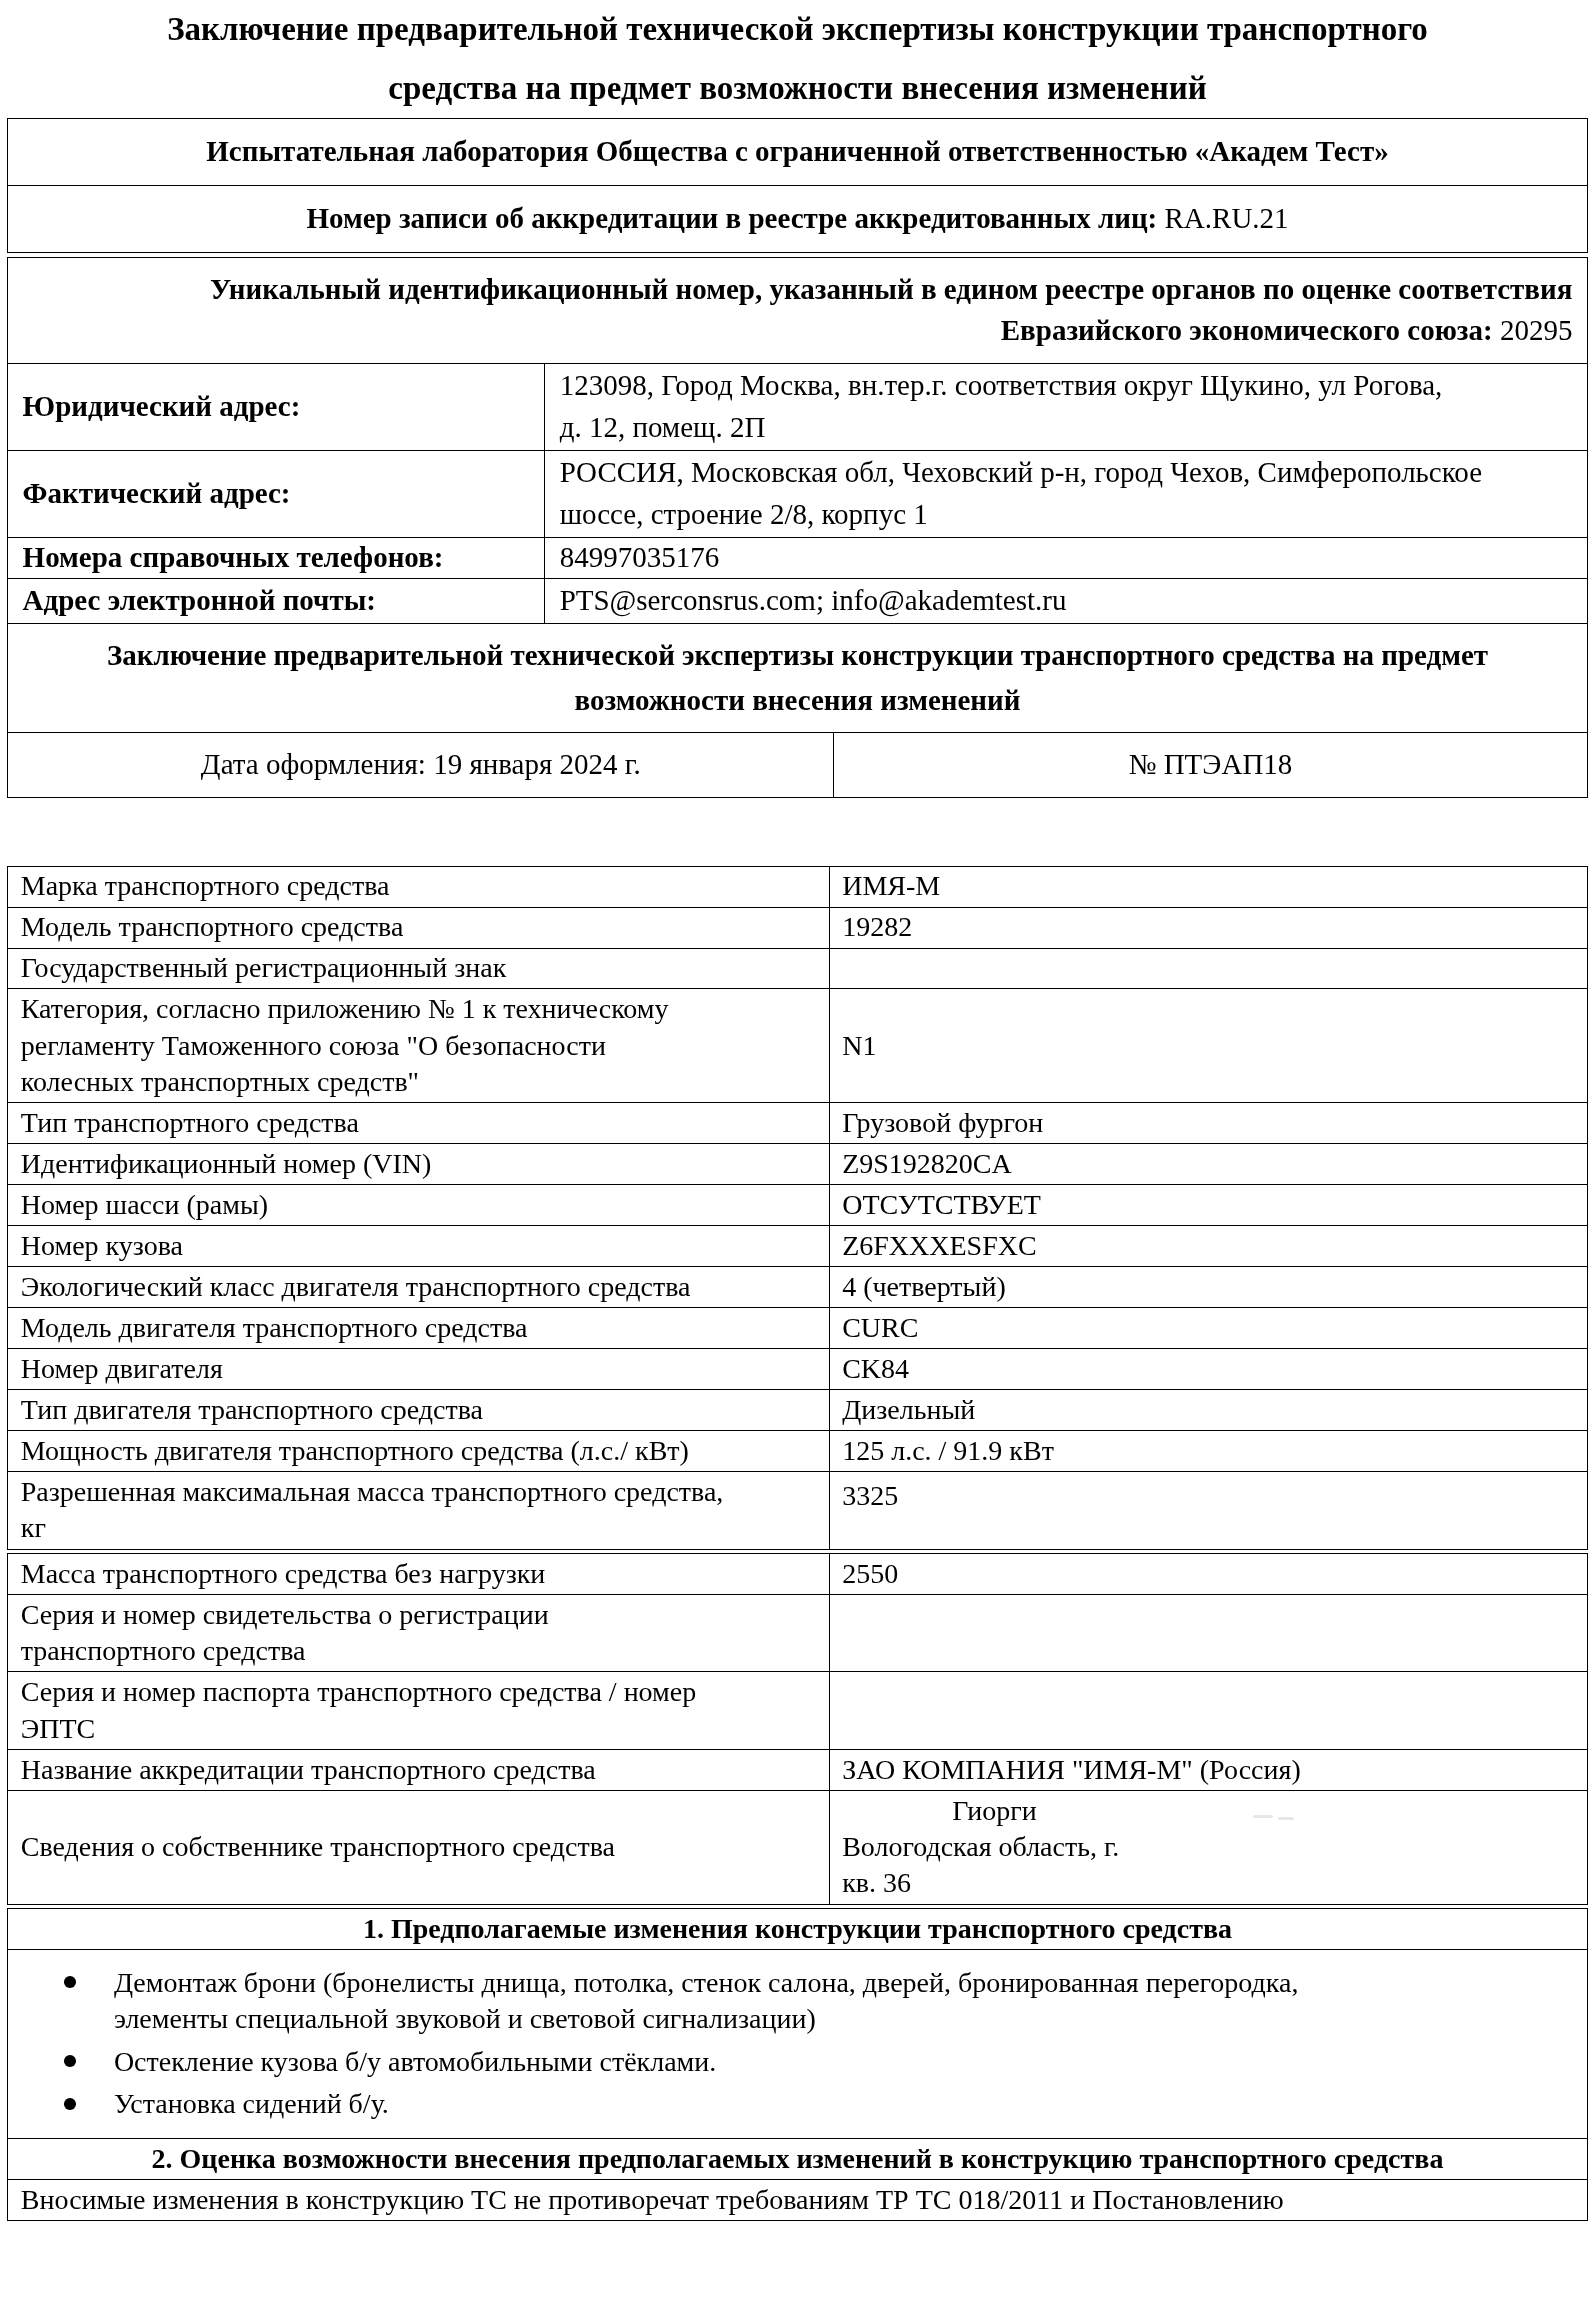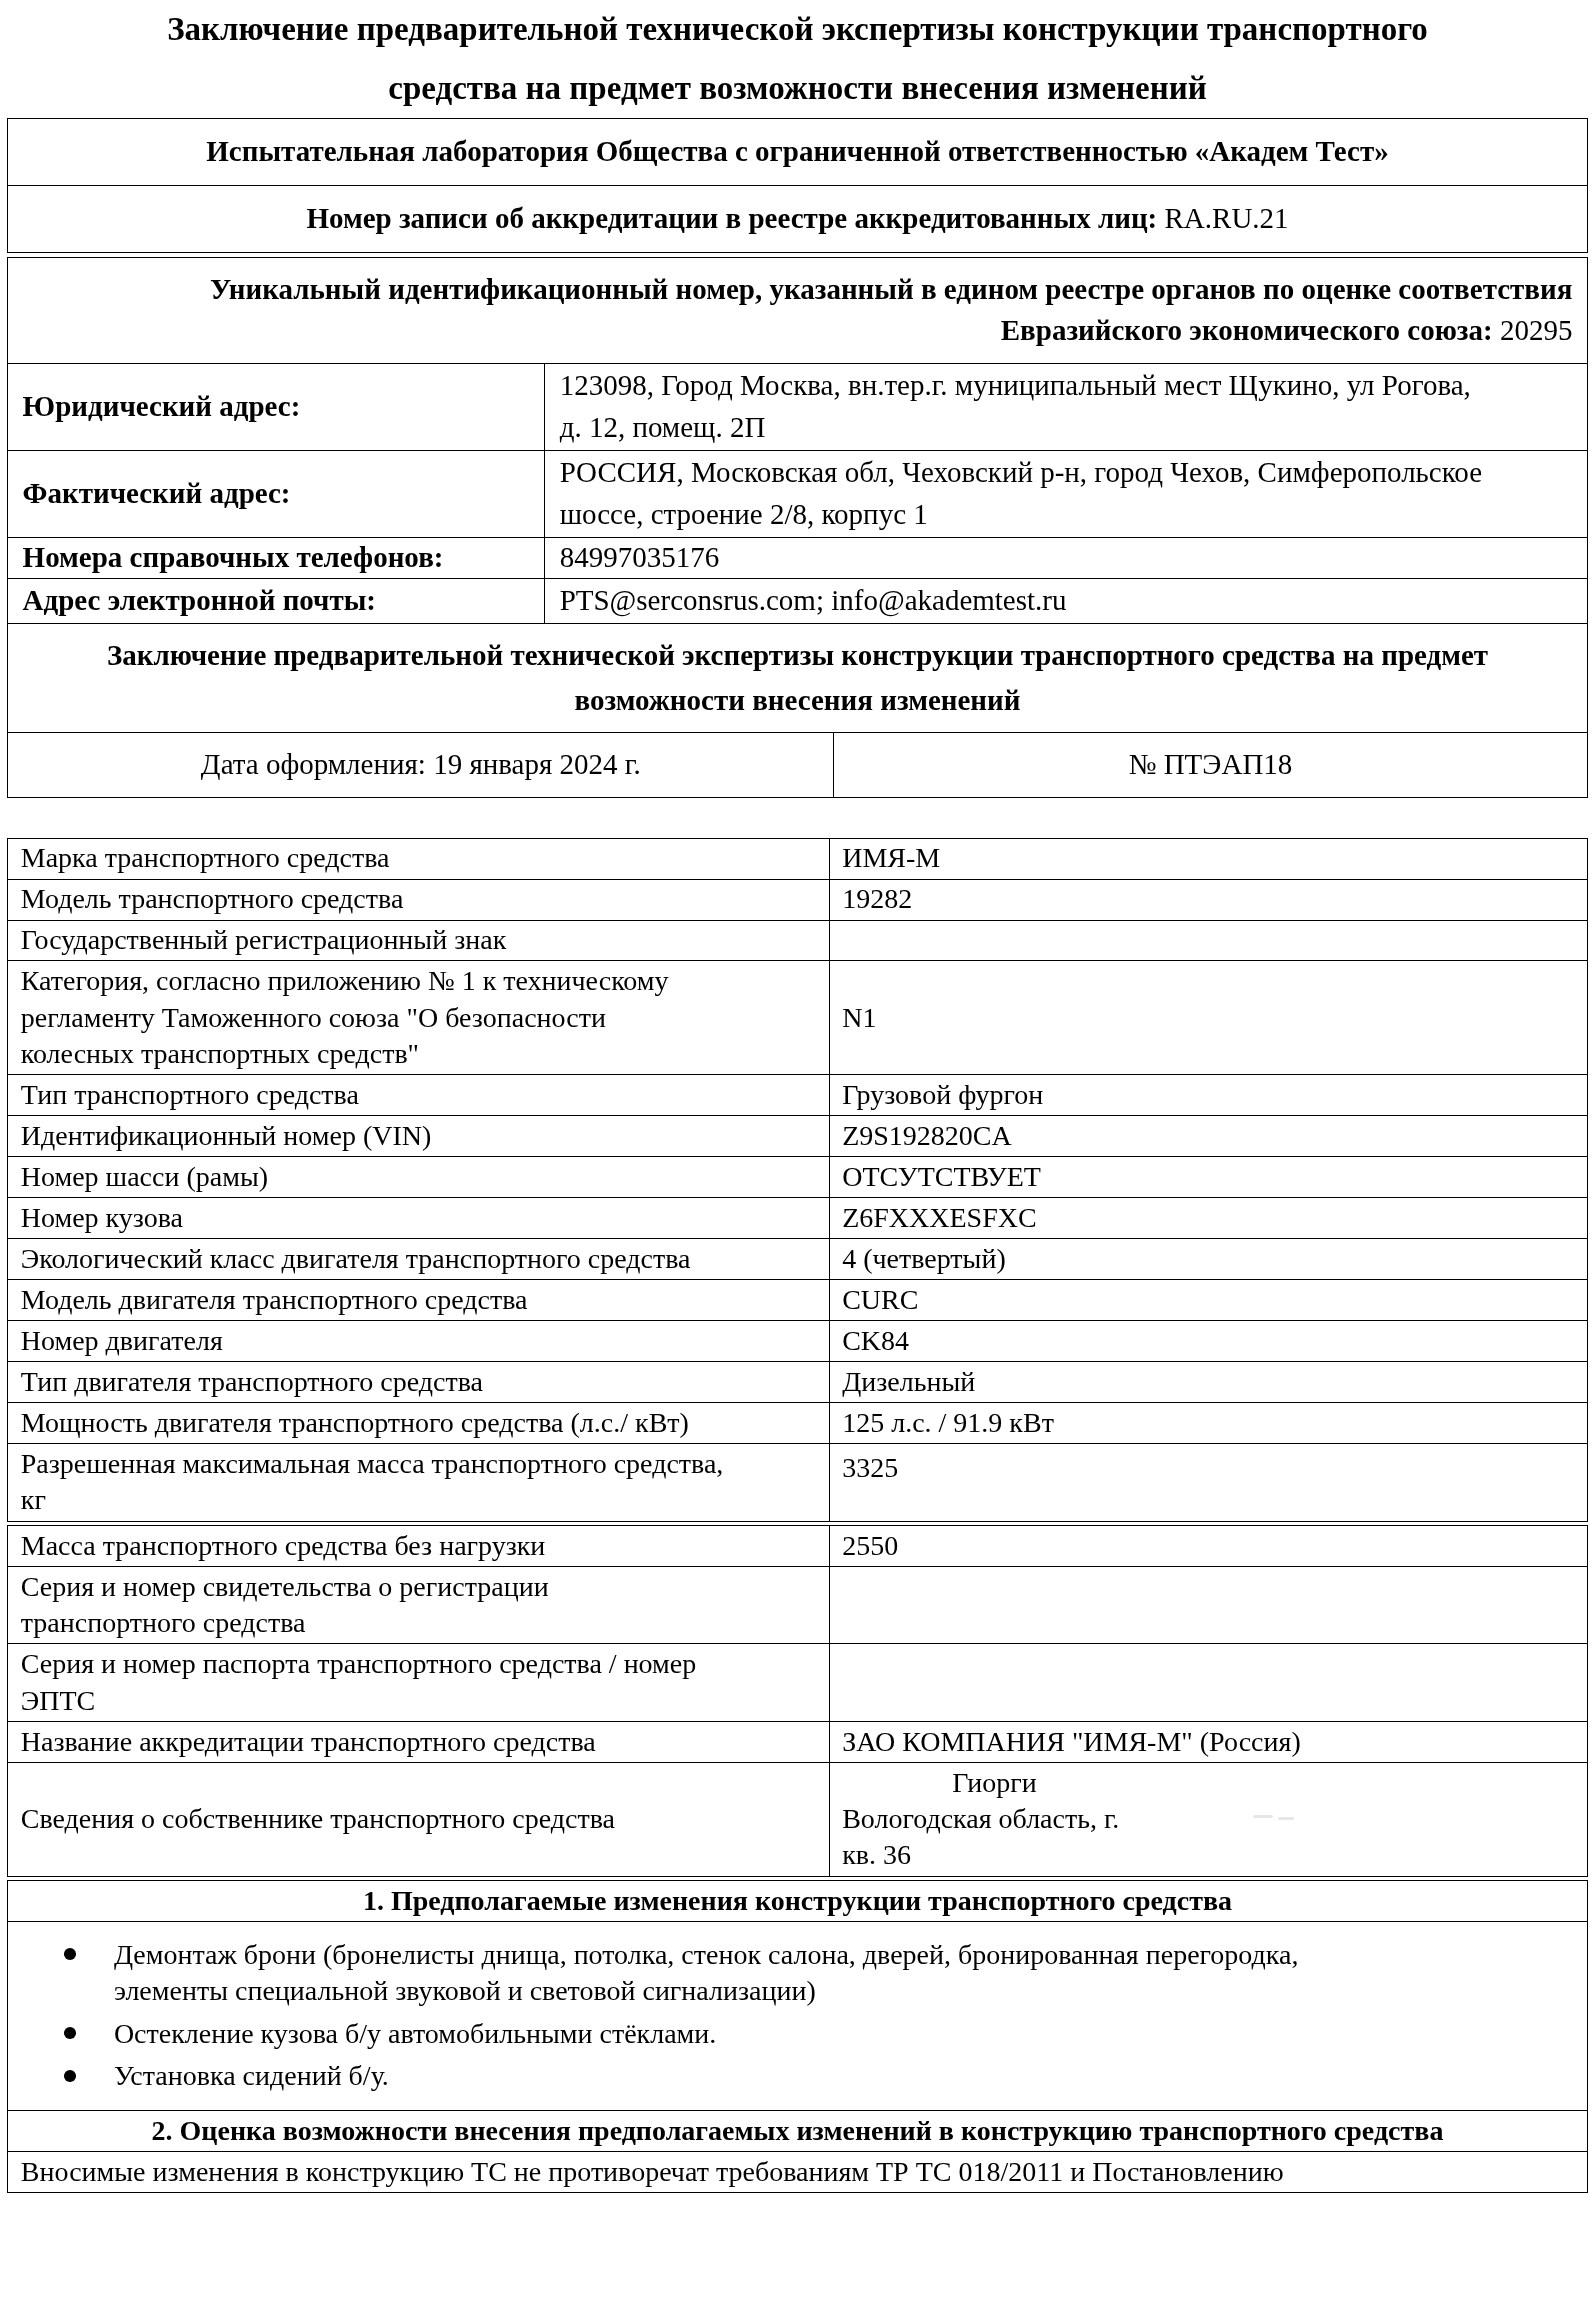--- a/index.html
+++ b/index.html
@@ -61,21 +61,21 @@
         <col style="width:18.3%">
         <col style="width:47.7%">
       </colgroup>
     <tbody>
         <tr style="height:106px" class="head-row">
       <td colspan="3" class="center ml"><span class="bold ml">Уникальный идентификационный номер, указанный в едином реестре органов по оценке соответствия
 Евразийского экономического союза:</span> <span>20295</span></td>
     </tr>
     <tr style="height:87px">
       <td class="bold">Юридический адрес:</td>
-      <td colspan="2" class="ml">123098, Город Москва, вн.тер.г. муниципальный мест Щукино, ул Рогова,
+      <td colspan="2" class="ml">123098, Город Москва, вн.тер.г. соответствия округ Щукино, ул Рогова,
 д. 12, помещ. 2П</td>
     </tr>
     <tr style="height:86px">
       <td class="bold">Фактический адрес:</td>
       <td colspan="2" class="ml">РОССИЯ, Московская обл, Чеховский р-н, город Чехов, Симферопольское
 шоссе, строение 2/8, корпус 1</td>
     </tr>
     <tr style="height:41px" class="tight">
       <td class="bold">Номера справочных телефонов:</td>
       <td colspan="2">84997035176</td>
@@ -88,21 +88,21 @@
       <td colspan="3" class="center bold ml">Заключение предварительной технической экспертизы конструкции транспортного средства на предмет
 возможности внесения изменений</td>
     </tr>
     <tr style="height:65px">
       <td colspan="2" class="center">Дата оформления: 19 января 2024 г.</td>
       <td class="center">№ ПТЭАП18</td>
     </tr>
   </tbody>
     </table>
 
-  <table class="t2" style="margin-top:40px">
+  <table class="t2" style="margin-top:68px">
     <colgroup>
         <col style="width:52%">
         <col style="width:48%">
       </colgroup>
     <tbody>
         <tr style="height:35px">
       <td>Марка транспортного средства</td>
       <td>ИМЯ-М</td>
     </tr>
     <tr style="height:36px">

